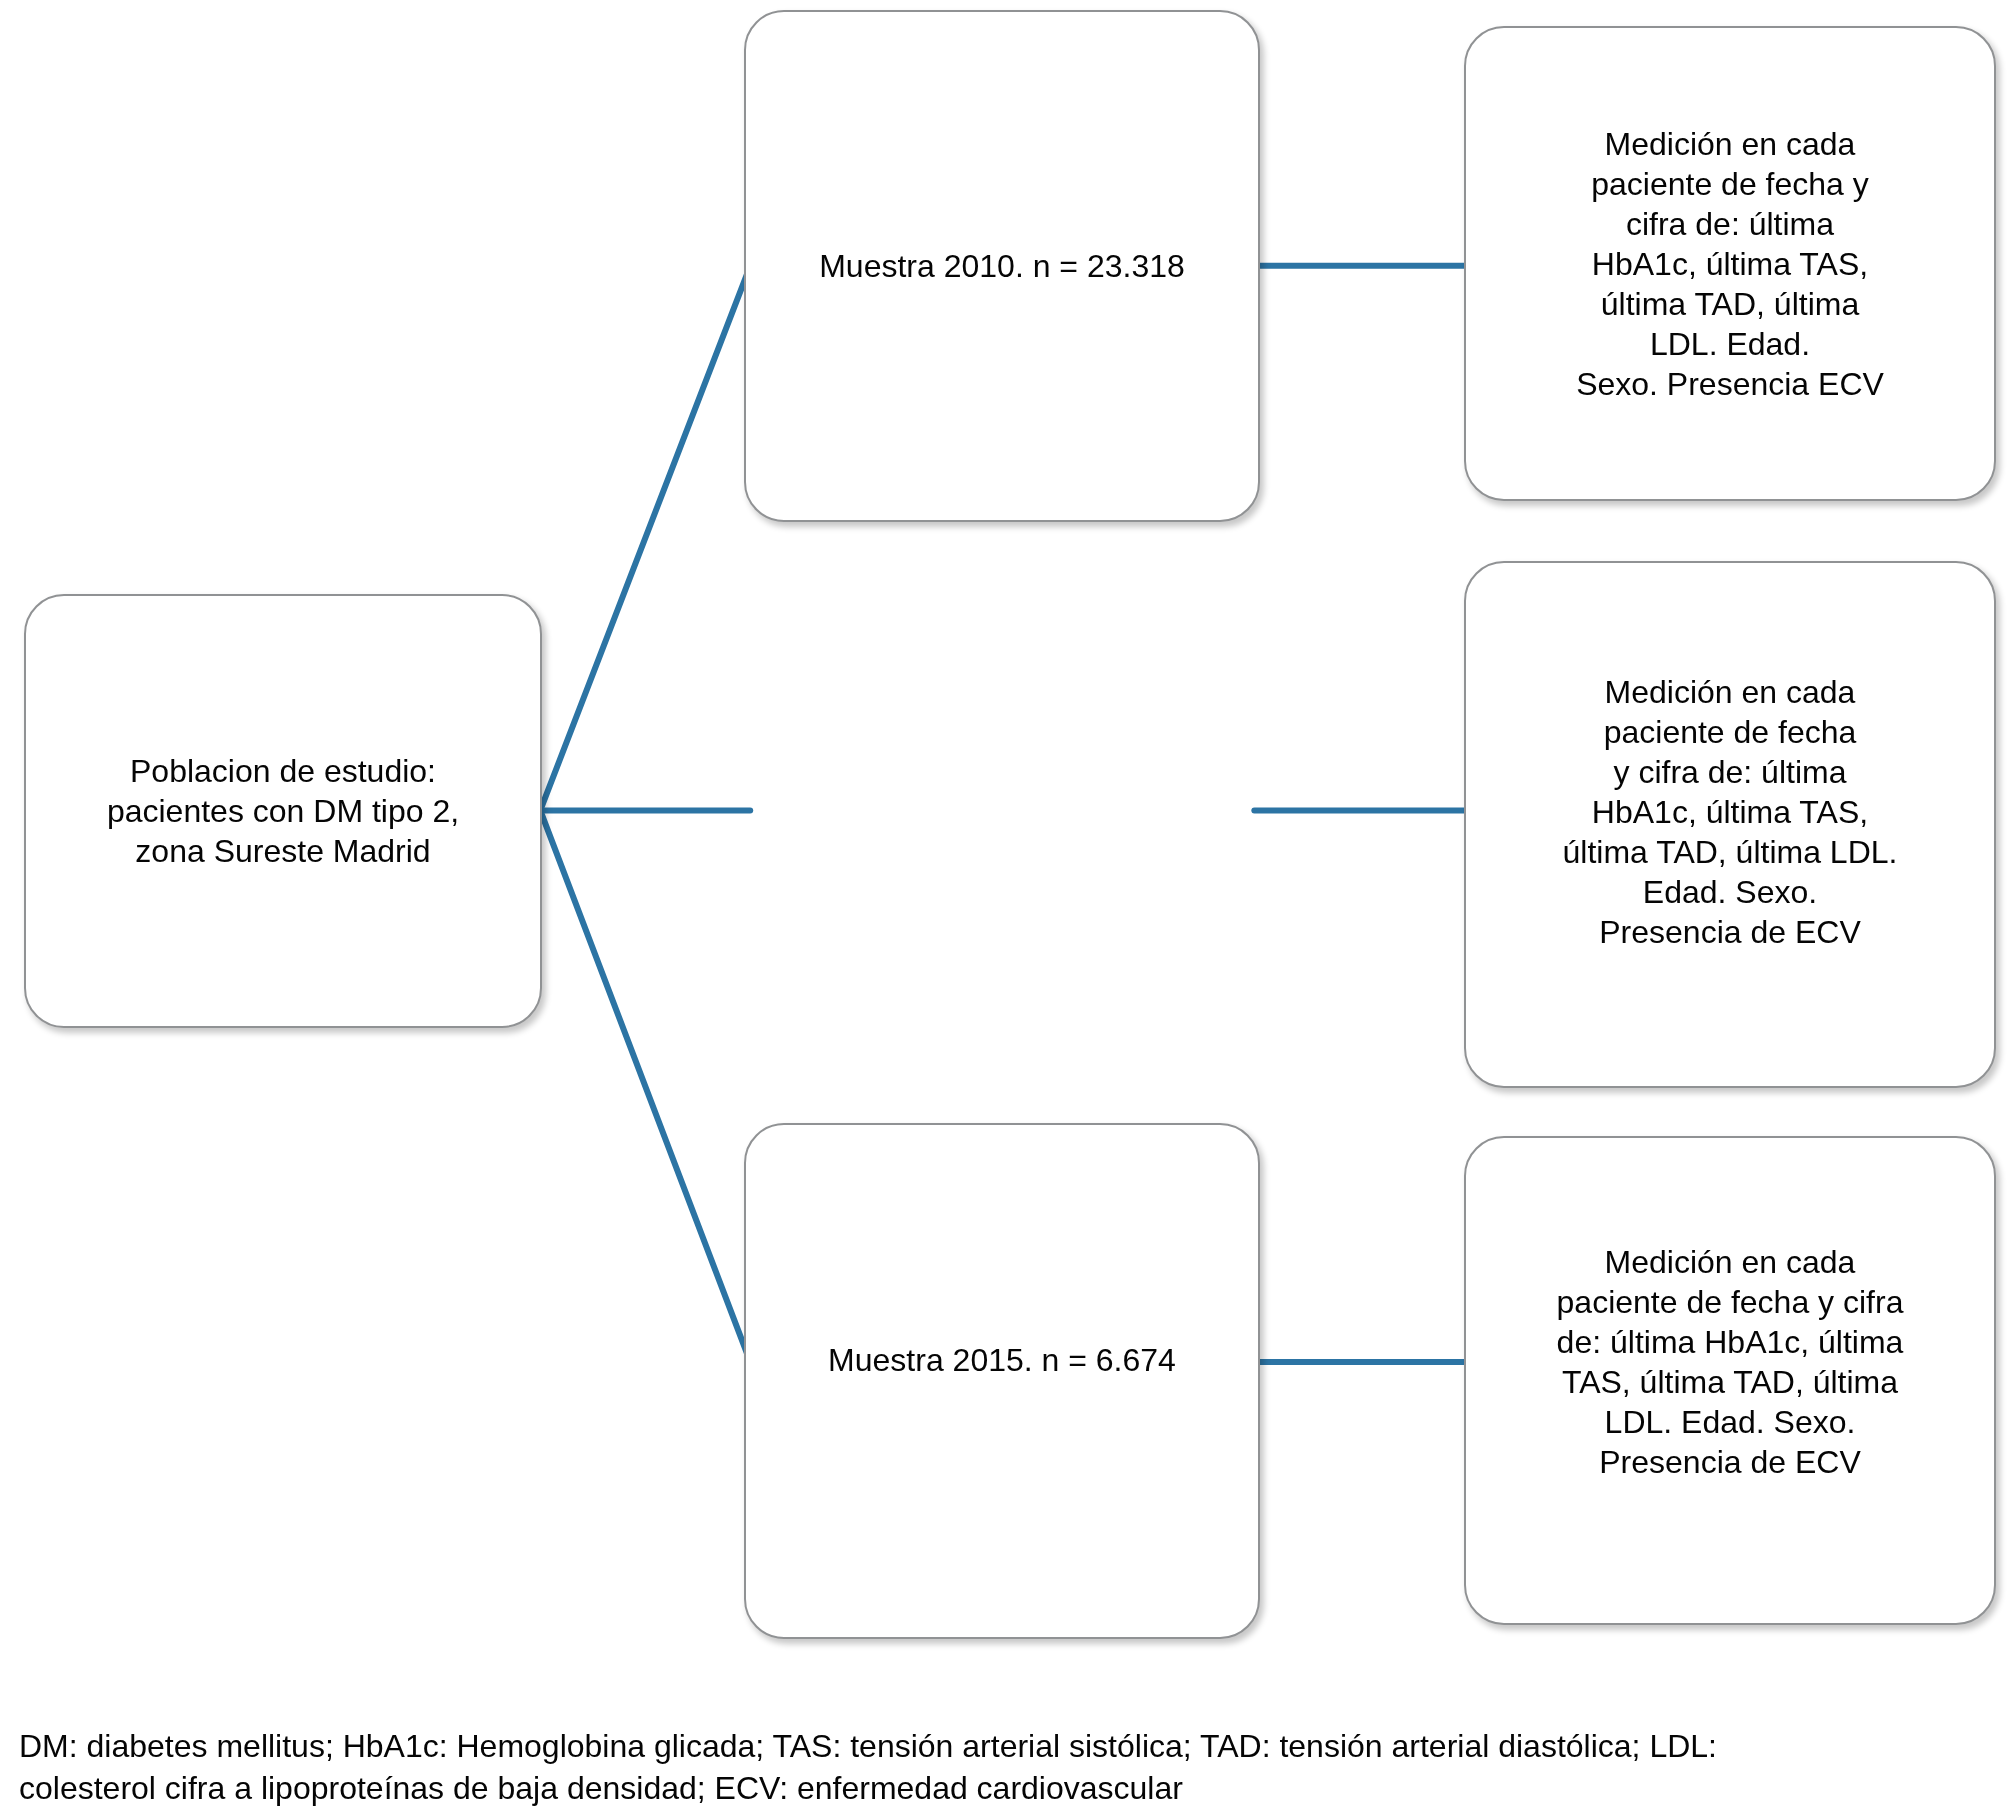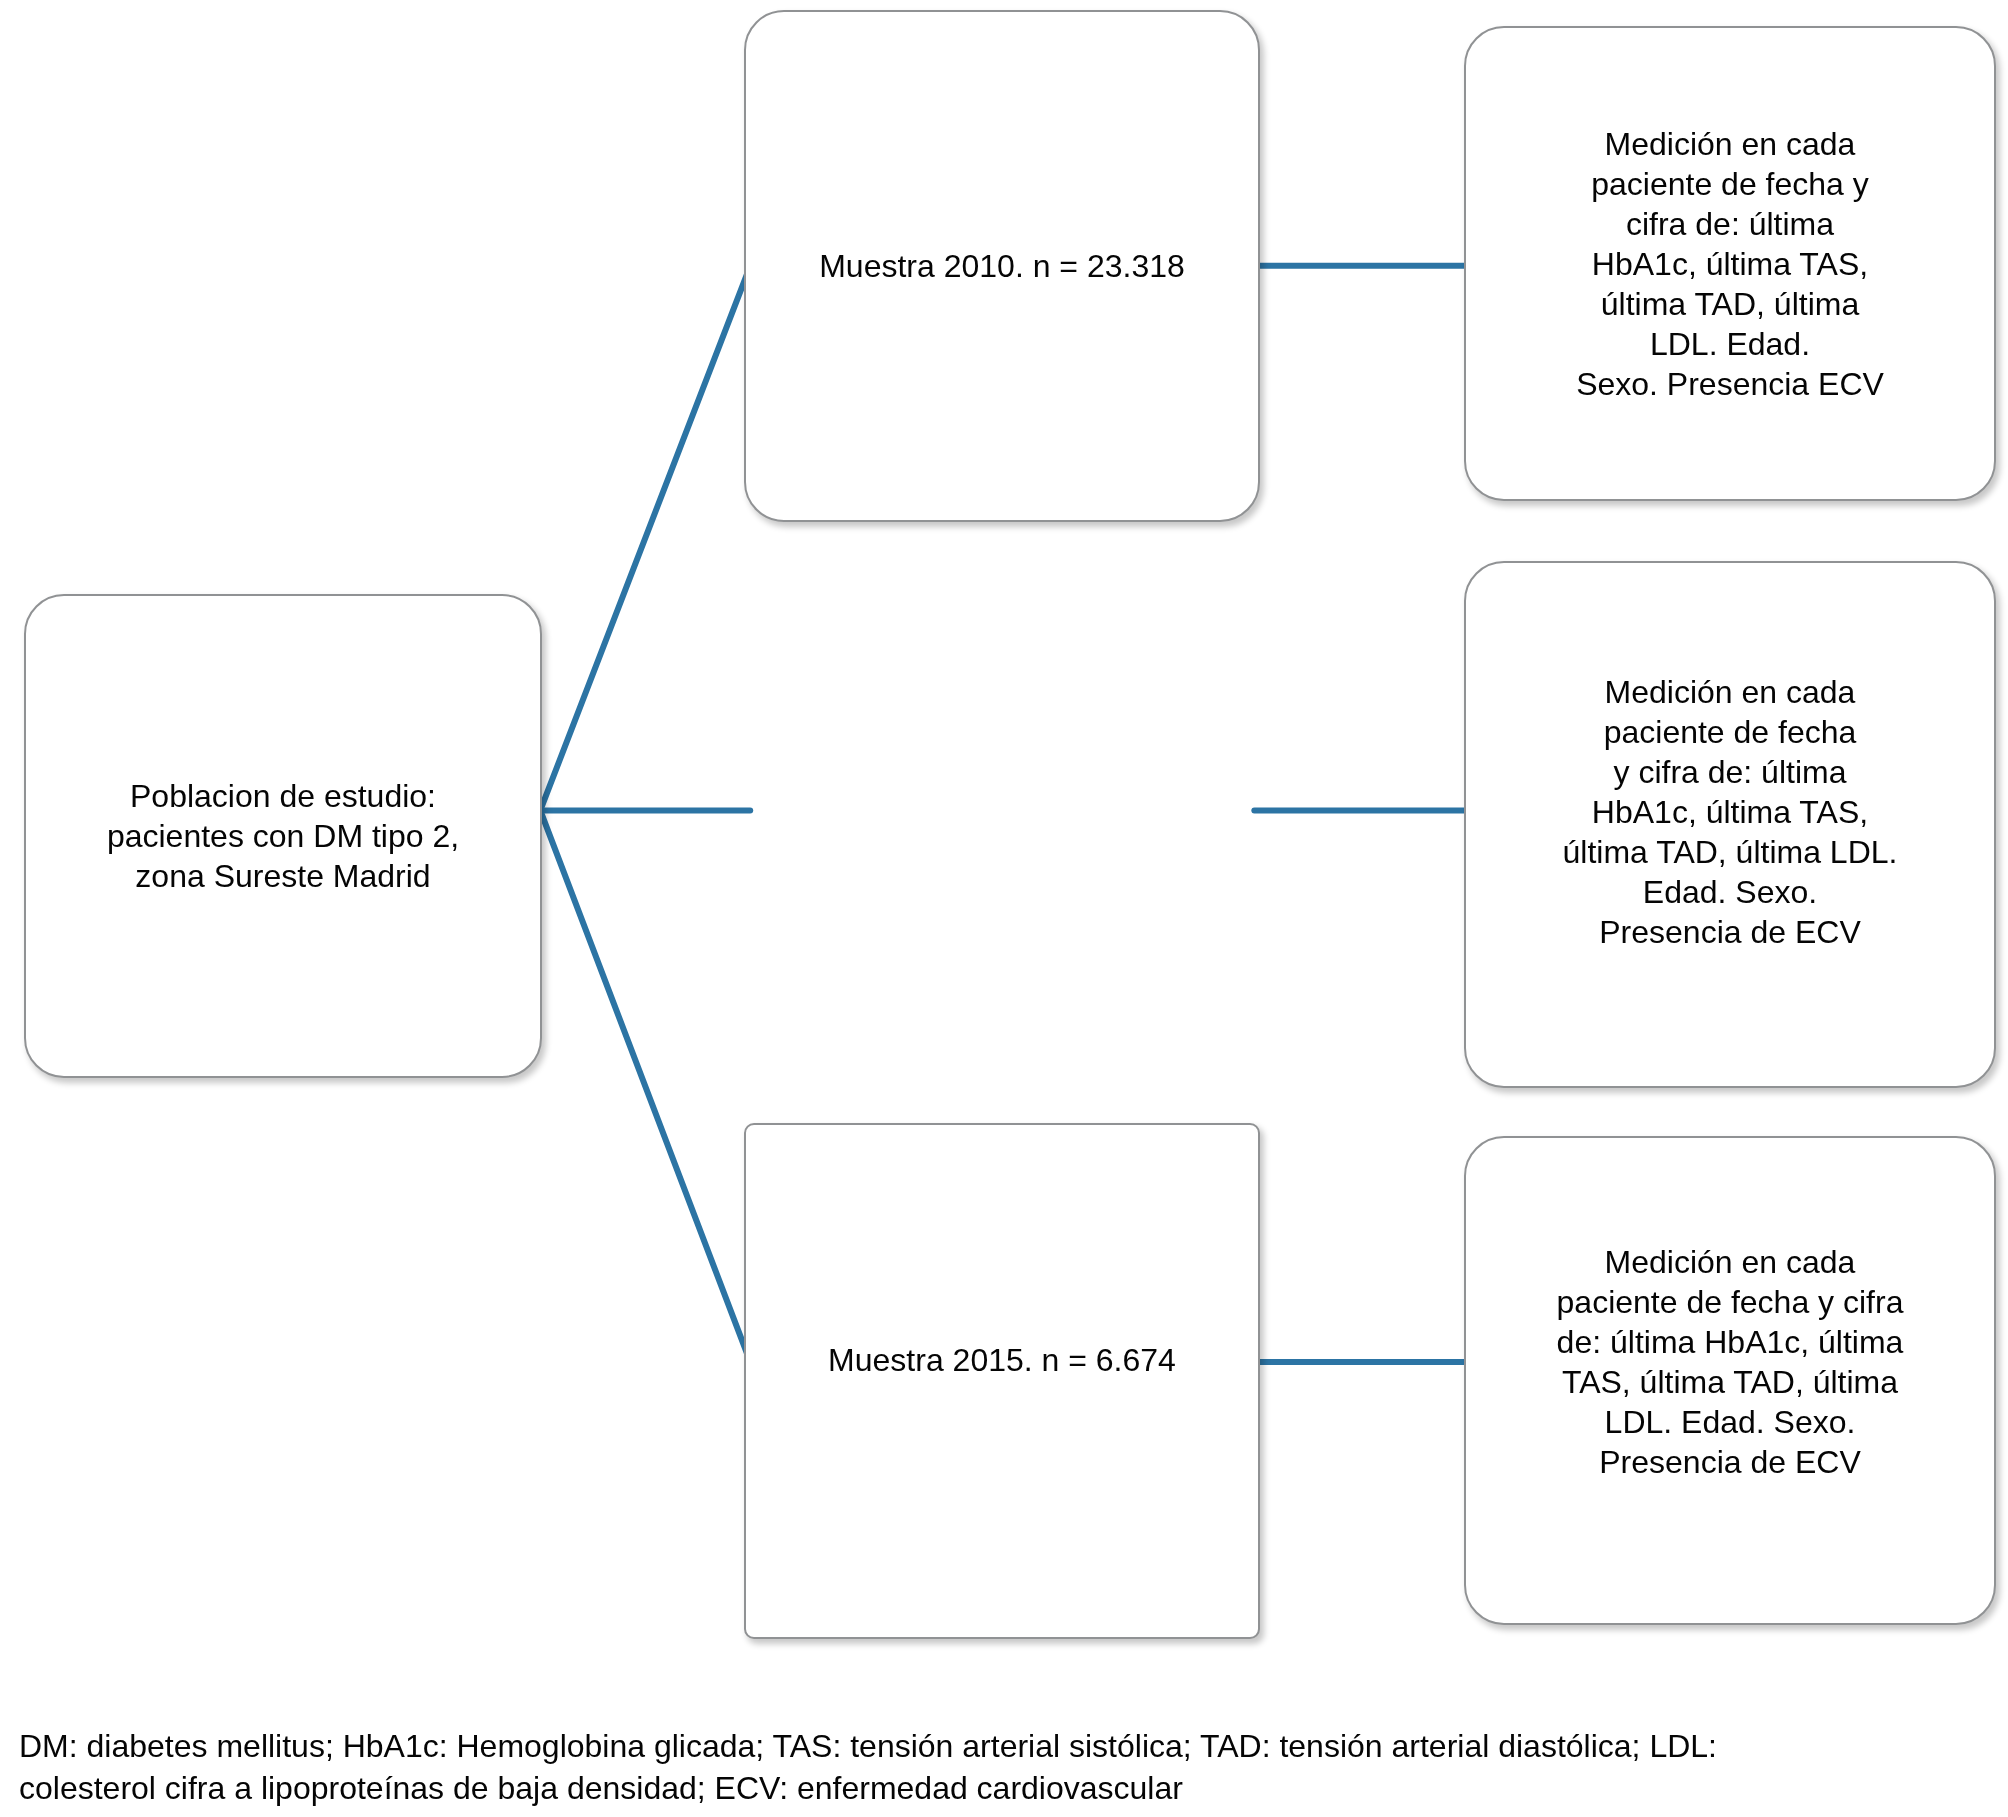--- a/index.html
+++ b/index.html
@@ -42,25 +42,25 @@
     text-align: center;
   }
   .node .node-text {
     white-space: pre-line;
     color: var(--text, #050505);
     font-size: 32px;
     line-height: 1.25;
     padding: 0 6.9px;
   }
   
-  .population-box { left: 24px; top: 594px; width: 518px; height: 484px; }
+  .population-box { left: 24px; top: 594px; width: 518px; height: 434px; }
   
   .sample-2010 { left: 744px; top: 10.3px;   width: 516px; height: 512px; }
   .sample-2013 { left: 744px; top: 561px;  width: 516px; height: 516px; }
-  .sample-2015 { left: 744px; top: 1123px; width: 516px; height: 516px; border-radius: 10px; }
+  .sample-2015 { left: 744px; top: 1123px; width: 516px; height: 516px; }
   .sample-2015 .node-text { transform: translateY(-21.5px); }
   
   .measure-1 { left: 1464px; top: 26px;   width: 532px; height: 475px; }
   .measure-2 { left: 1464px; top: 561px;  width: 532px; height: 527px; }
   .measure-2 .node-text { transform: translateY(-13px); }
   .measure-3 { left: 1464px; top: 1136px; width: 532px; height: 489px; }
   .measure-3 .node-text { transform: translateY(-19px); }
 
   .footnote {
     position: absolute;

